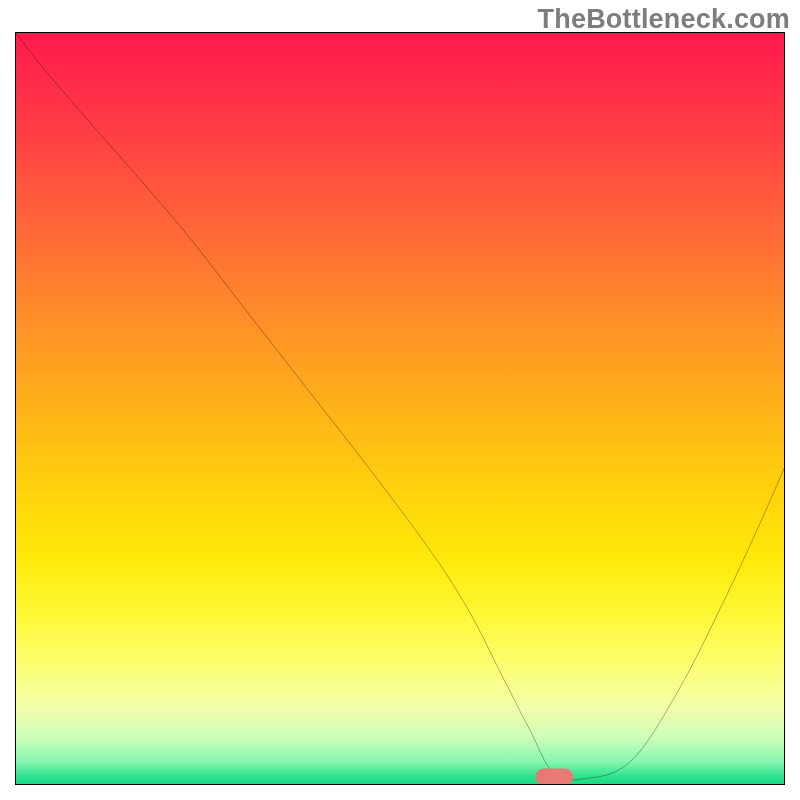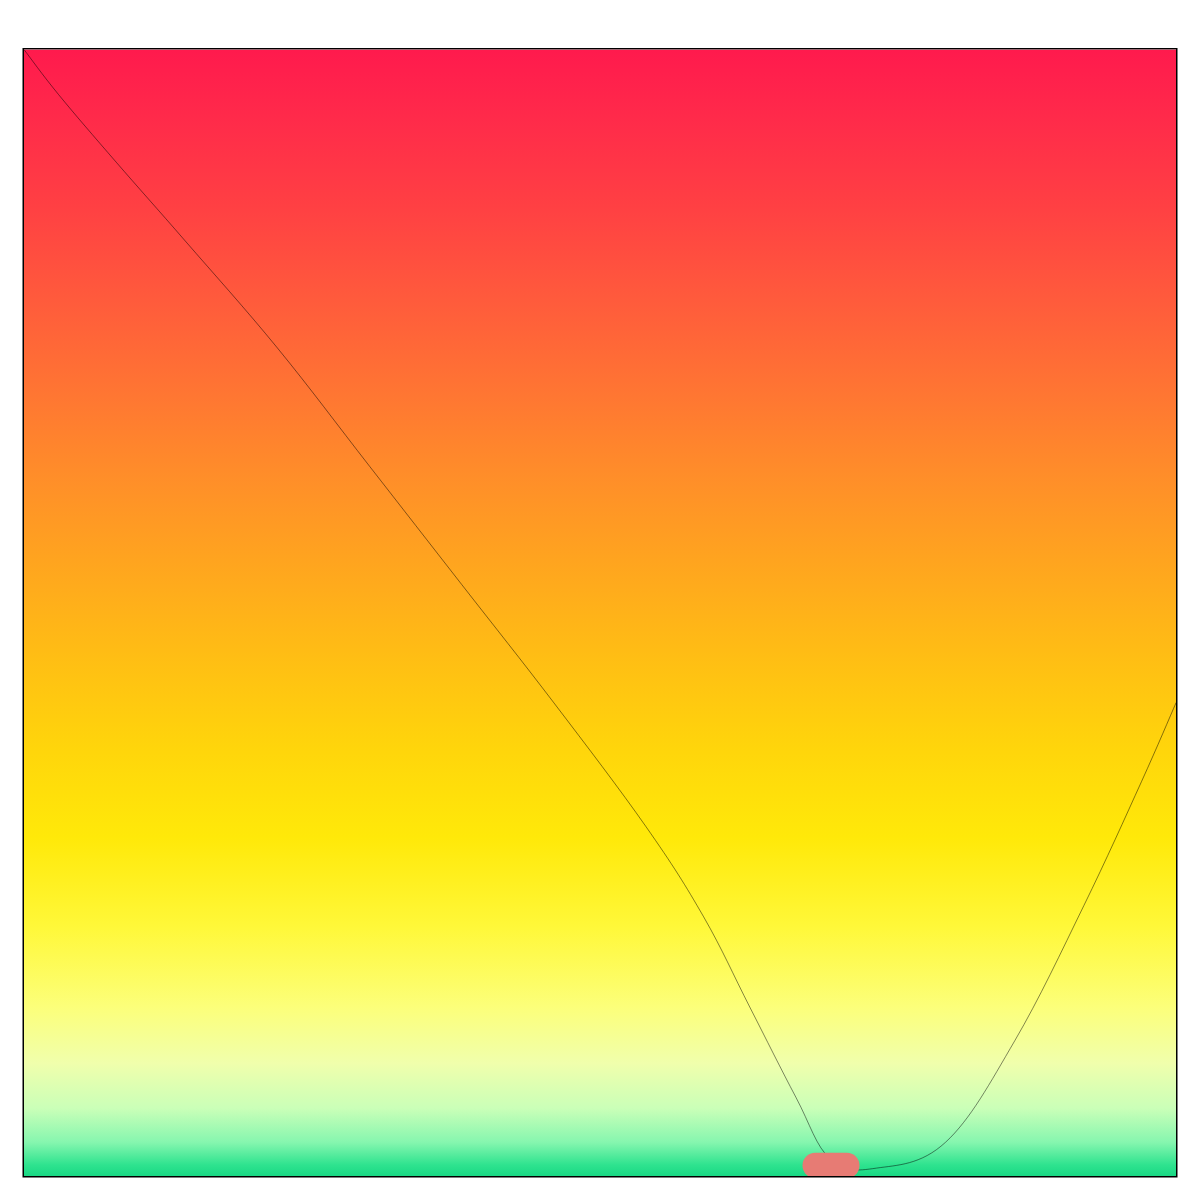--- a/index.html
+++ b/index.html
@@ -74,20 +74,21 @@
     height: 17px;
     border-radius: 9px;
     background: #e77b74;
     transform: translate(-50%, -50%);
   }
 </style>
 </head>
 <body>
 
 <div class="stage">
+  <div class="watermark">TheBottleneck.com</div>
 
   <div class="plot">
     <div class="gradient"></div>
 
     <svg class="curve" viewBox="0 0 100 100" preserveAspectRatio="none">
       <path id="curve-path" fill="none" stroke="#000" stroke-width="0.32" vector-effect="non-scaling-stroke" stroke-linejoin="round" stroke-linecap="round" d="M 0 0 C 0.54 0.7200000000000006, 1.56 2.2000000000000037, 3 4.0000000000000036 C 4.4399999999999995 5.800000000000003, 6.02 7.659999999999998, 8 9.999999999999998 C 9.98 12.339999999999998, 11.480000000000002 14.030000000000005, 14.000000000000002 17.000000000000004 C 16.520000000000003 19.970000000000002, 19.12 22.900000000000002, 22 26.5 C 24.88 30.099999999999998, 27.12 33.22, 30 37 C 32.88 40.78, 35.12 43.72, 38 47.5 C 40.88 51.28, 43.12 54.13000000000001, 46 58.00000000000001 C 48.88 61.870000000000005, 51.66 65.58, 54 69 C 56.34 72.42, 57.38 74.12, 59 77 C 60.62 79.88, 61.56 82.12, 63 85 C 64.44 87.88, 65.74 90.57, 67 93 C 68.26 95.43, 68.74 97.366, 70 98.5 C 71.26 99.634, 72.2 99.57, 74 99.3 C 75.8 99.03, 77.84 99.034, 80 97 C 82.16 94.966, 83.84 91.78, 86 88 C 88.16 84.22, 90.02 80.14, 92 76 C 93.98 71.86, 95.56 68.24, 97 65 C 98.44 61.760000000000005, 99.46 59.260000000000005, 100 58.00000000000001"></path>
     </svg>
 
     <div id="marker" class="marker" style="left: 70%; top: 99.1%;"></div>
   </div>

